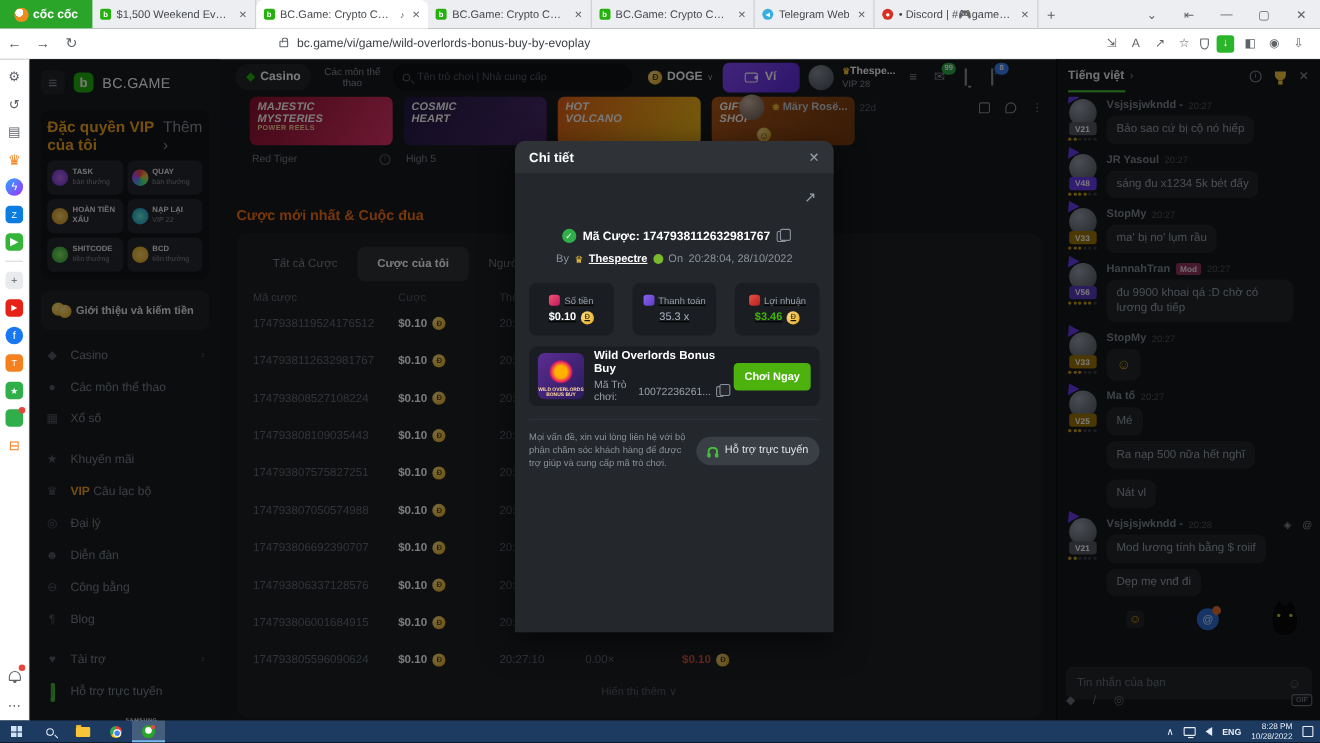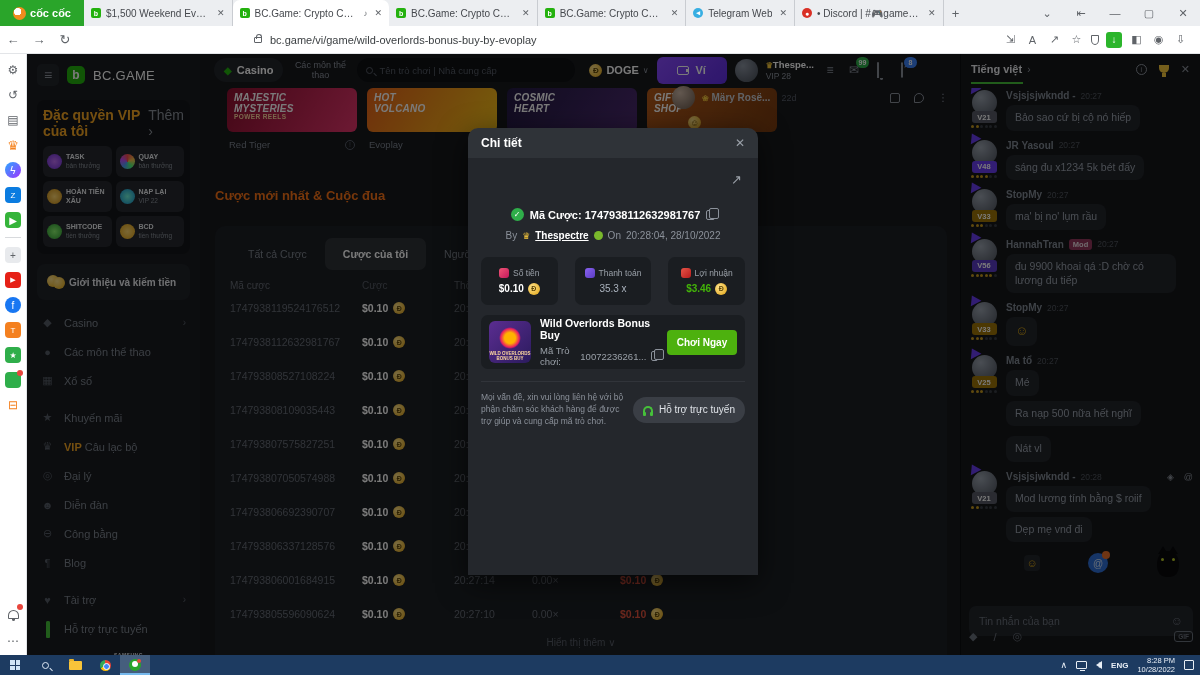--- a/index.html
+++ b/index.html
@@ -147,21 +147,21 @@
   .post .pavatar { width:23px; height:23px; border-radius:50%; background:radial-gradient(circle at 35% 30%,#cdb7a6,#6b5a4d); }
   .post .pname { color:#c9ced6; font-size:10px; font-weight:bold; }
   .post .flower { color:#f5c63c; font-size:8px; }
   .post .ptime { color:#565c66; font-size:9px; margin-left:4px; }
   .post .picons { margin-left:auto; display:flex; gap:14px; color:#8b919a; font-size:10px; align-items:center; }
   .thumb2 { width:10px; height:10px; border:1.4px solid #8b919a; border-radius:2px 2px 2px 0; }
   .post-emoji { position:absolute; left:488px; top:62px; width:13px; height:13px; border-radius:50%; background:radial-gradient(circle at 35% 35%,#ffe28a,#e0a312); color:#7a5a06; font-size:9px; display:flex; align-items:center; justify-content:center; }
 
   
   .bets-title { position:absolute; left:15px; top:134px; color:#f97316; font-size:13px; font-weight:bold; }
-  .betscard { position:absolute; left:15px; top:172px; width:732px; height:440px; background:#1d2024; border-radius:10px; padding:12px 0 0 0; }
+  .betscard { position:absolute; left:15px; top:158px; width:732px; height:440px; background:#1d2024; border-radius:10px; padding:12px 0 0 0; }
   .btabs { display:flex; align-items:center; height:32px; margin:0 15px; }
   .btab { color:#7d848e; font-size:10.5px; padding:0 18px; height:32px; display:flex; align-items:center; border-radius:7px; }
   .btab.active { background:#2e3237; color:#fff; font-weight:bold; }
   .bhead { display:flex; margin:10px 15px 0 15px; color:#565c66; font-size:10px; }
   .brow { display:flex; align-items:center; height:34px; margin:0 15px; font-size:10.5px; }
   .c-id { width:132px; color:#666c76; }
   .c-bet { width:92px; display:flex; align-items:center; gap:5px; color:#fff; font-weight:bold; }
   .c-time { width:78px; color:#666c76; }
   .c-mult { width:88px; color:#666c76; }
   .c-pay { width:110px; display:flex; align-items:center; gap:5px; color:#e0533f; font-weight:bold; }
@@ -225,21 +225,21 @@
   .share { position:absolute; right:16px; top:14px; color:#9aa0a8; font-size:13px; }
   .betline { display:flex; align-items:center; justify-content:center; gap:6px; margin-top:40px; }
   .shieldck { width:13px; height:13px; border-radius:50%; background:#2fae4a; color:#fff; font-size:8px; display:flex; align-items:center; justify-content:center; }
   .betid { color:#fff; font-weight:bold; font-size:11px; }
   .copyic { width:9px; height:10px; border:1.2px solid #8b919a; border-radius:2px; position:relative; }
   .copyic::before { content:""; position:absolute; left:2px; top:-3px; width:8px; height:9px; border:1.2px solid #8b919a; border-radius:2px; background:#24272c; }
   .byline { display:flex; align-items:center; justify-content:center; gap:5px; margin-top:9px; font-size:10px; color:#8b919a; }
   .byuser { color:#fff; font-weight:bold; text-decoration:underline; }
   .bycrown { color:#f5c63c; font-size:9px; }
   .frog { width:9px; height:9px; border-radius:50%; background:#7ab82c; }
-  .stats { display:flex; gap:17px; margin:16px 13px 0 13px; }
+  .stats { display:flex; gap:17px; margin:16px 13px 0 13px;text-decoration:underline; }
   .stat { flex:1; background:#1a1d21; border-radius:7px; height:48px; display:flex; flex-direction:column; align-items:center; justify-content:center; gap:5px; }
   .slab { display:flex; align-items:center; gap:4px; color:#9aa0a8; font-size:8.5px; }
   .sic { width:10px; height:10px; border-radius:3px; }
   .sic.pink { background:linear-gradient(135deg,#f05576,#c2185b); }
   .sic.purple { background:linear-gradient(135deg,#8a63f0,#5b3cc4); }
   .sic.red { background:linear-gradient(135deg,#e85548,#b71c1c); }
   .sval { display:flex; align-items:center; gap:4px; font-size:10px; font-weight:bold; color:#fff; }
   .sval.muted { color:#aab2bd; font-weight:normal; }
   .sval.green { color:#43b309; }
   .sval .coin { width:12px; height:12px; font-size:7px; }
@@ -520,36 +520,36 @@
           <div class="gt1">MAJESTIC</div>
           <div class="gt1">MYSTERIES</div>
           <div class="gt2">POWER REELS</div>
         </div>
         <div class="provrow">
             <span class="provname">Red Tiger</span>
             <span class="infoc">!</span>
           </div>
       </div>
       <div class="gcardwrap">
+        <div class="gcard gc3">
+          <div class="gt1">COSMIC</div>
+          <div class="gt1">HEART</div>
+        </div>
+        <div class="provrow">
+            <span class="provname">High 5</span>
+          </div>
+      </div>
+      <div class="gcardwrap">
         <div class="gcard gc2">
           <div class="gt1">HOT</div>
           <div class="gt1">VOLCANO</div>
         </div>
         <div class="provrow">
             <span class="provname">Evoplay</span>
             <span class="infoc">!</span>
-          </div>
-      </div>
-      <div class="gcardwrap">
-        <div class="gcard gc3">
-          <div class="gt1">COSMIC</div>
-          <div class="gt1">HEART</div>
-        </div>
-        <div class="provrow">
-            <span class="provname">High 5</span>
           </div>
       </div>
       <div class="gcardwrap">
         <div class="gcard gc4">
           <div class="gt1">GIFT</div>
           <div class="gt1">SHOP</div>
         </div>
       </div>
     </div>
 

